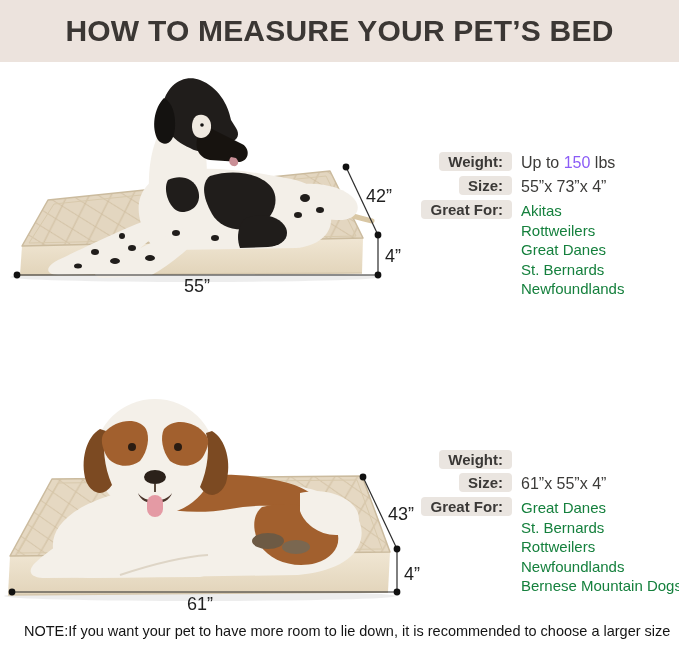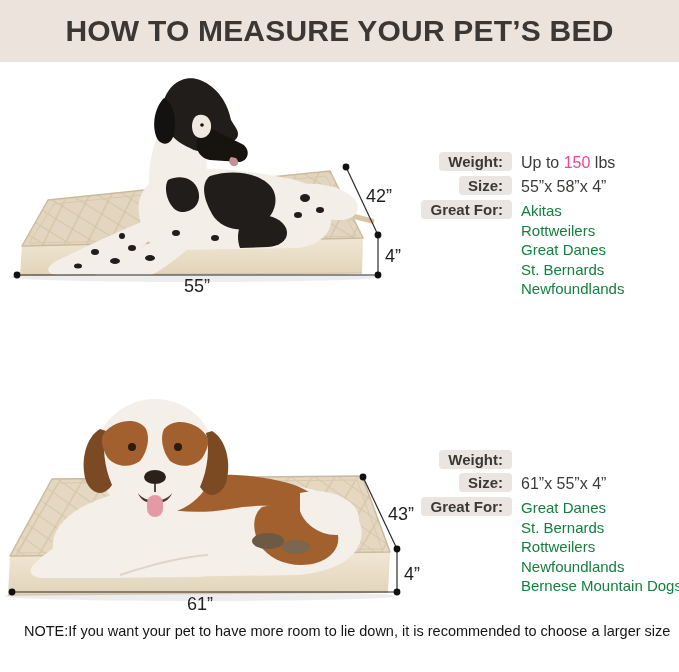--- a/index.html
+++ b/index.html
@@ -20,21 +20,21 @@
   .specs{position:absolute;left:420px;width:255px;}
   .specs1{top:152px;}
   .specs2{top:450px;}
   .spec-row{display:flex;align-items:flex-start;margin-bottom:4px;}
   .pill-col{width:92px;display:flex;justify-content:flex-end;flex-shrink:0;}
   .pill{
     background:#eae5e0;border-radius:4px;padding:1px 9px;
     font-weight:bold;font-size:15px;line-height:17px;color:#3a3836;white-space:nowrap;
   }
   .value-col{margin-left:9px;font-size:16px;line-height:19px;color:#3c3b39;padding-top:1px;white-space:nowrap;}
-  .accent{color:#ec4899;margin-top:30px;}
+  .accent{color:#8b5cf6;margin-top:30px;}
   .breed-list{list-style:none;margin:0;padding:0;font-size:15px;color:#15803d;}
   .breed-list li{line-height:19.5px;white-space:nowrap;}
   .note{
     position:absolute;left:24px;top:623px;width:640px;
     font-size:14.5px;color:#141414;white-space:nowrap;
   }
   .meas-text{font-family:"Liberation Sans",sans-serif;font-size:18px;fill:#1f1f1f;}
   svg{display:block;}
 </style>
 </head>
@@ -123,21 +123,21 @@
       <div class="value-col">
         <span>Up to</span>
         <span class="accent">150</span>
         <span>lbs</span>
       </div>
     </div>
     <div class="spec-row">
       <div class="pill-col">
           <span class="pill">Size:</span>
         </div>
-      <div class="value-col">55”x 58”x 4”</div>
+      <div class="value-col">55”x 73”x 4”</div>
     </div>
     <div class="spec-row">
       <div class="pill-col">
           <span class="pill">Great For:</span>
         </div>
       <div class="value-col">
         <ul class="breed-list">
           <li>Akitas</li>
           <li>Rottweilers</li>
           <li>Great Danes</li>

